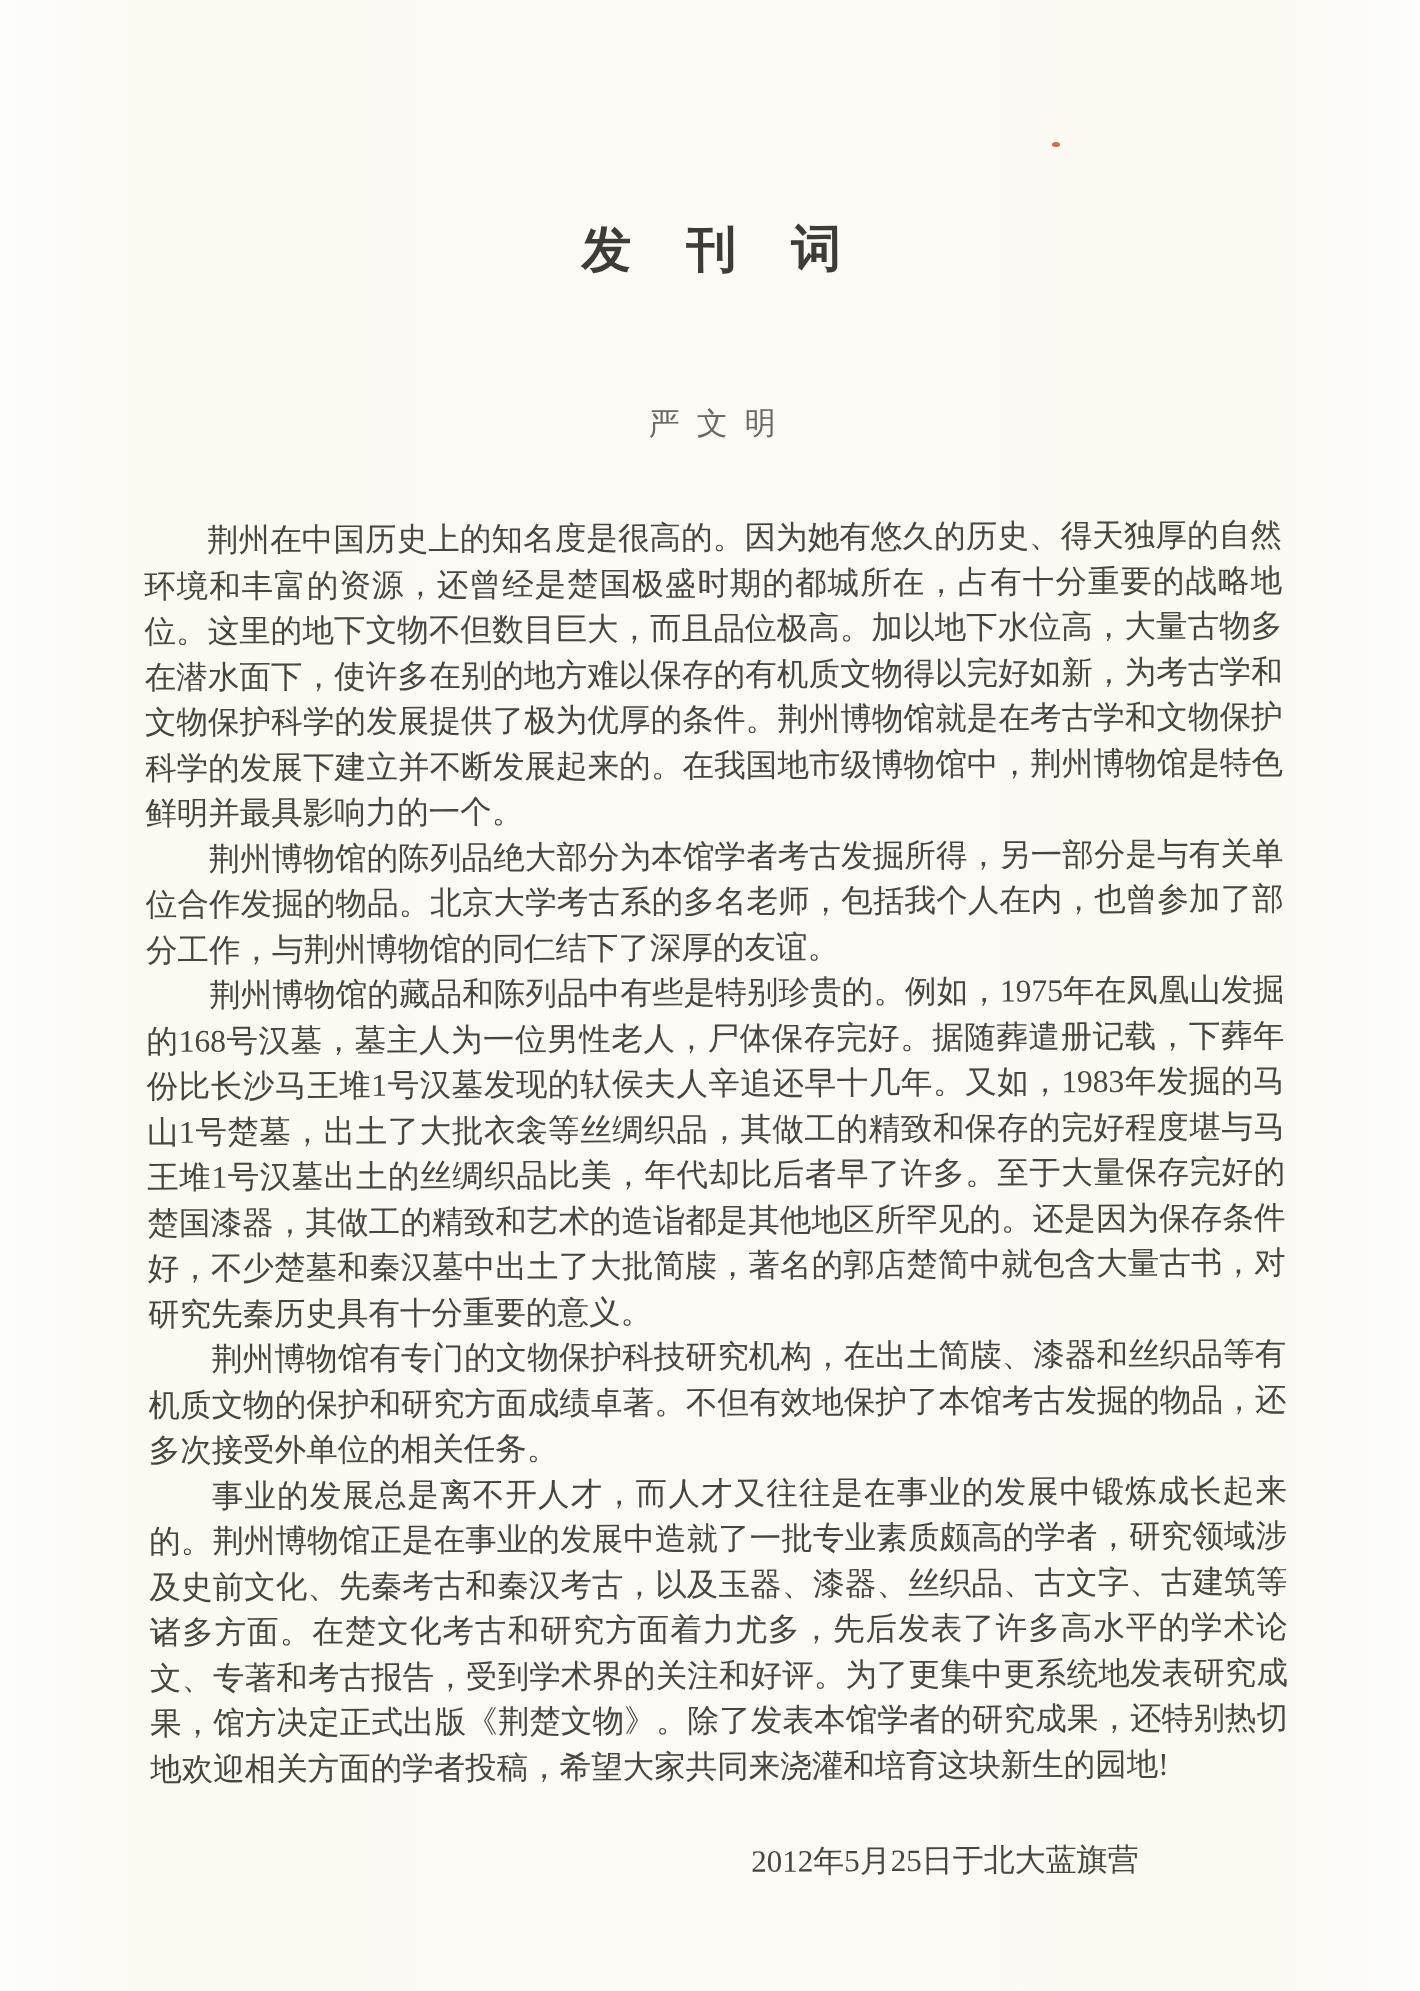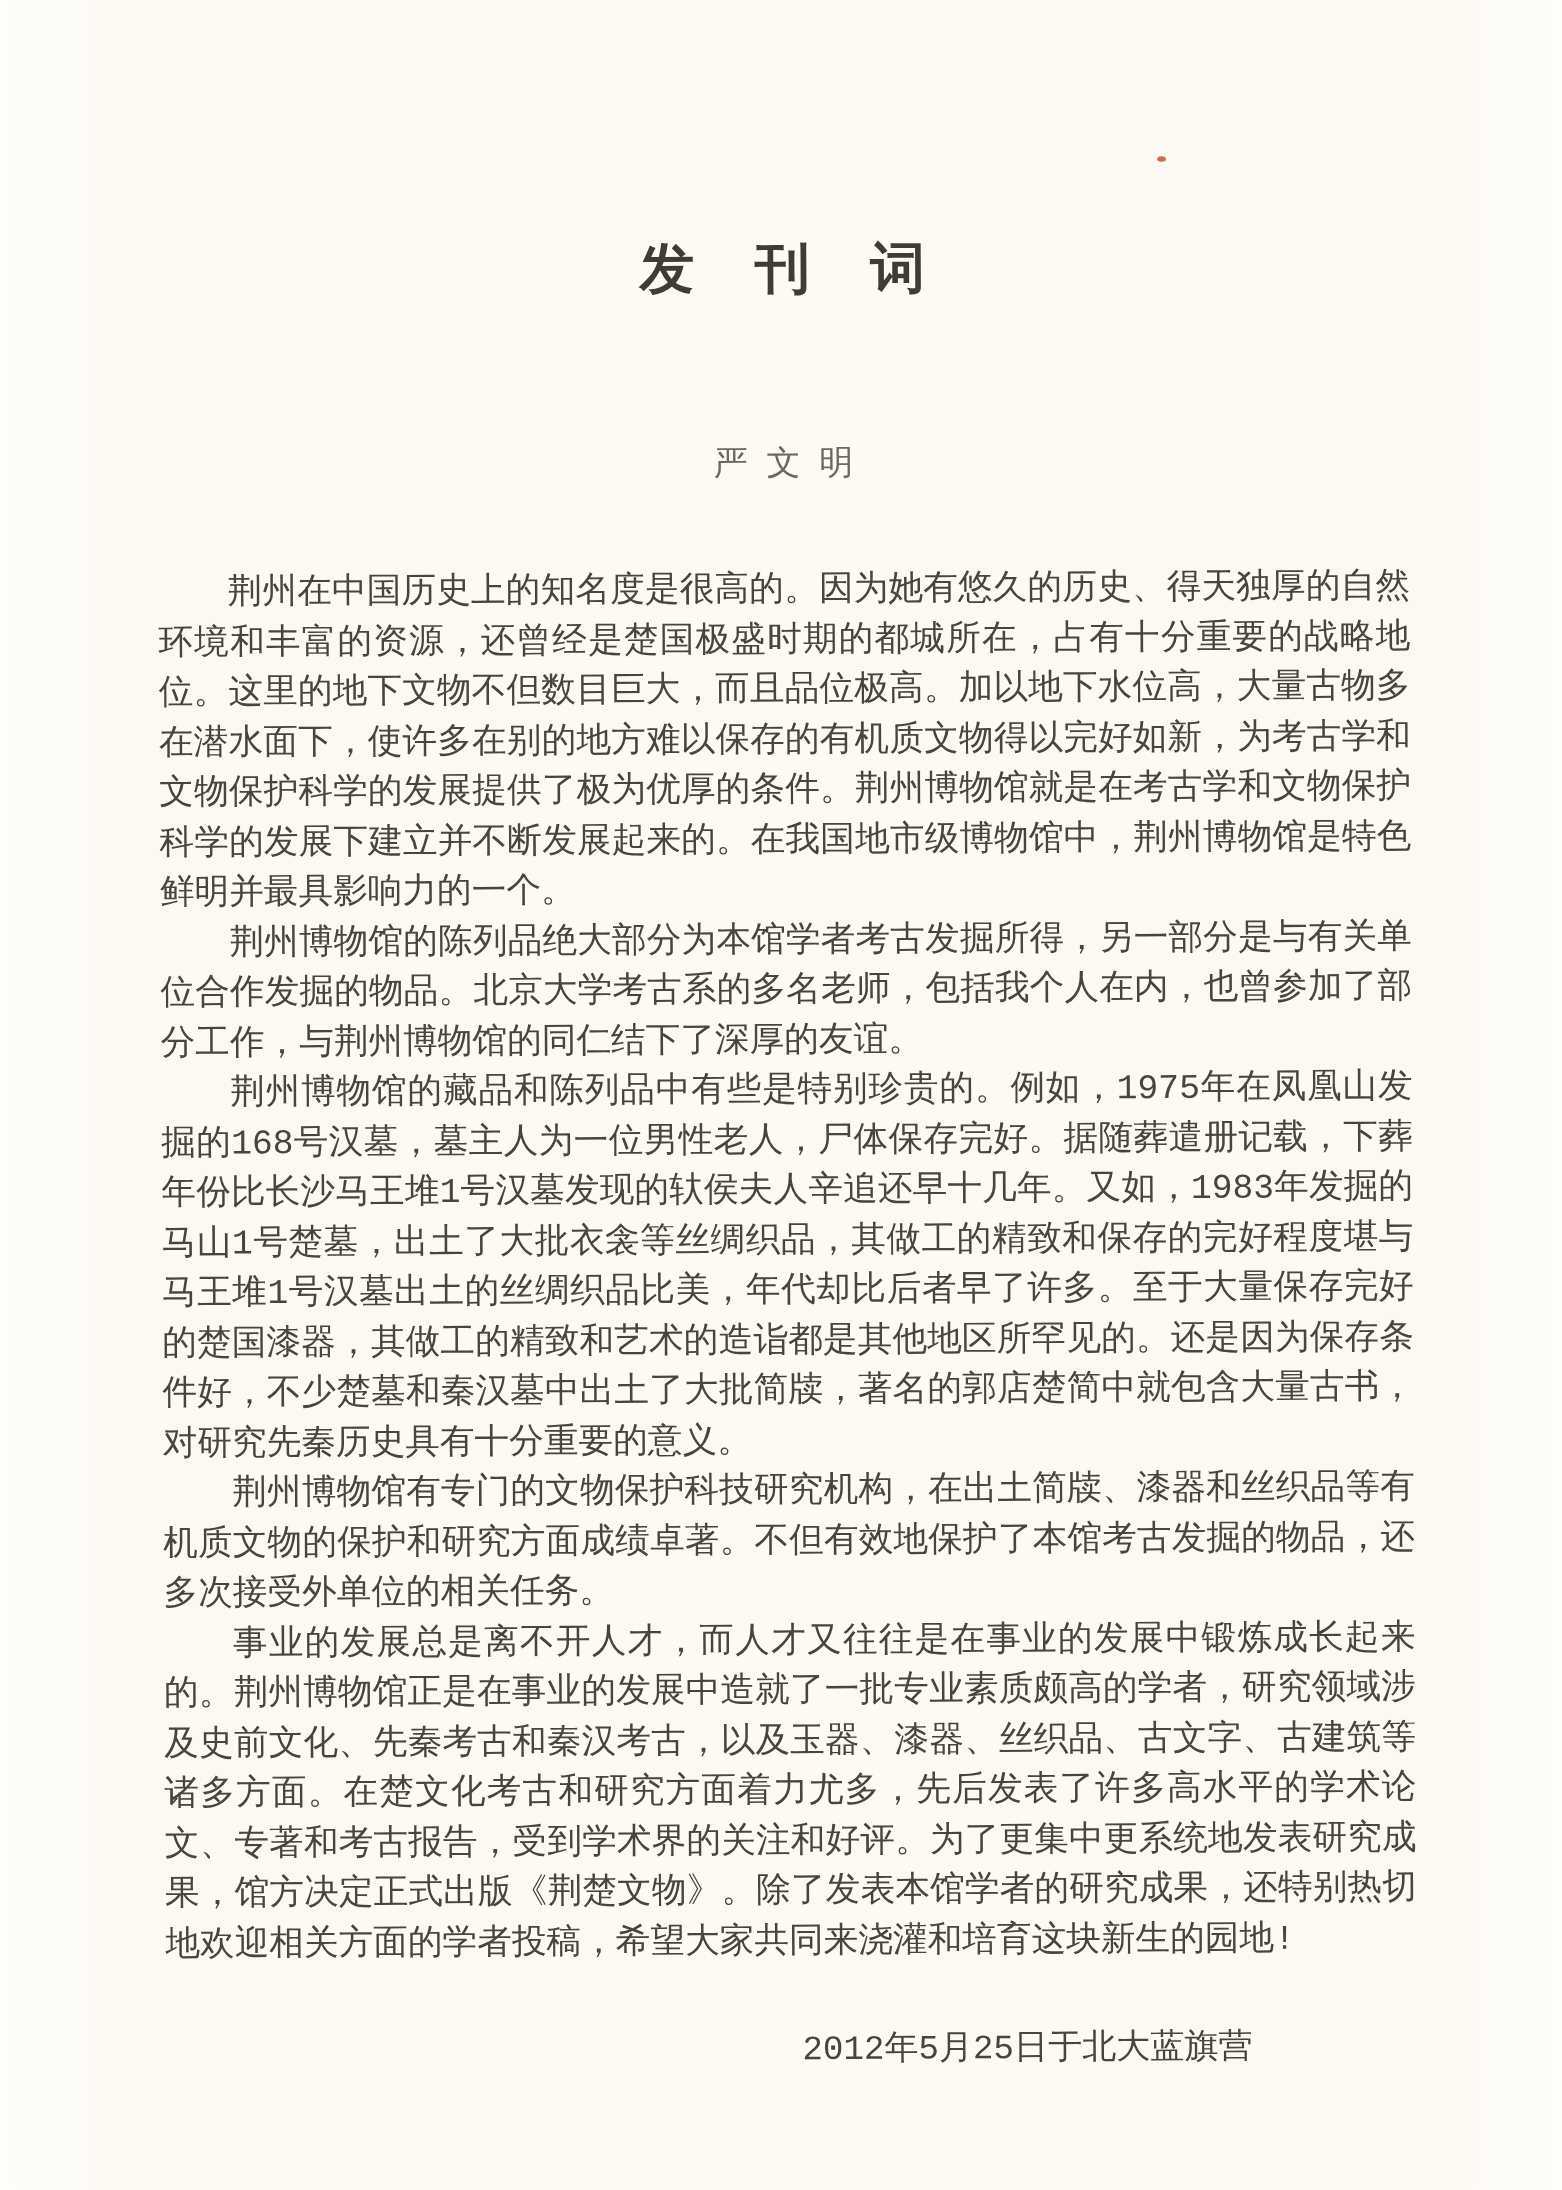--- a/index.html
+++ b/index.html
@@ -3,21 +3,21 @@
 <meta charset="utf-8">
 <style>
   html, body { margin: 0; padding: 0; background: #e8e8e8; }
   .page {
     position: relative;
     width: 1420px;
     height: 1991px;
     margin: 0 auto;
     background:
       linear-gradient(90deg, #fdfdfb 0%, #fbf9f2 10%, #fcfaf4 50%, #fbf9f2 90%, #fdfdfb 100%);
-    font-family: Liberation Mono, monospace;
+    font-family: Liberation Serif, serif;
     overflow: hidden;
   }
   .content {
     position: absolute;
     left: 145px;
     top: 0;
     width: 1138px;
     transform: rotate(-0.3deg);
     transform-origin: 50% 40%;
   }

